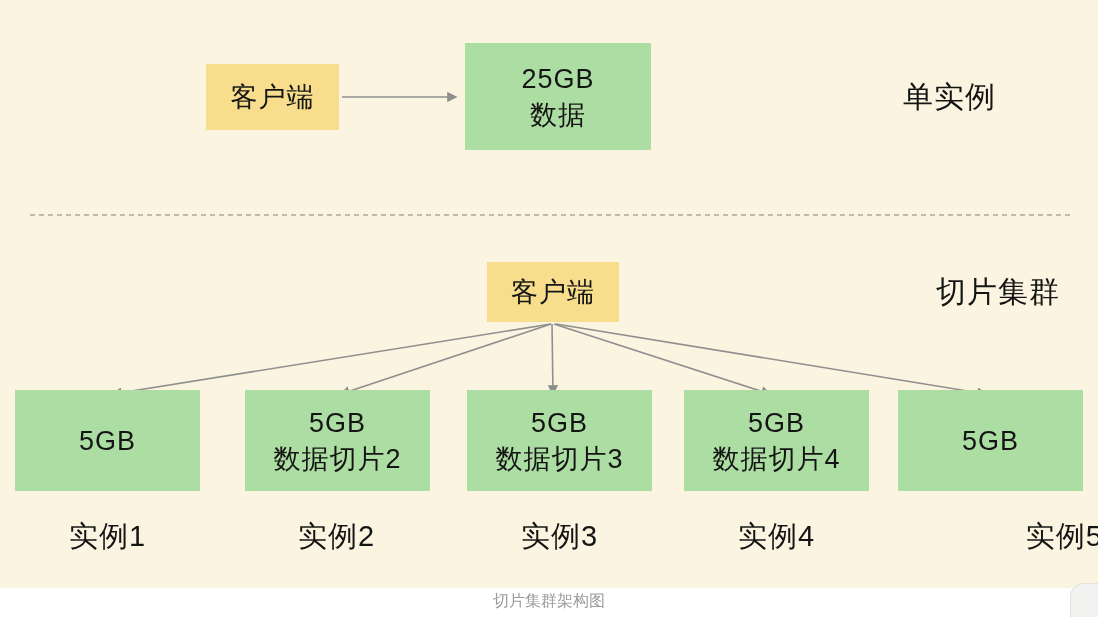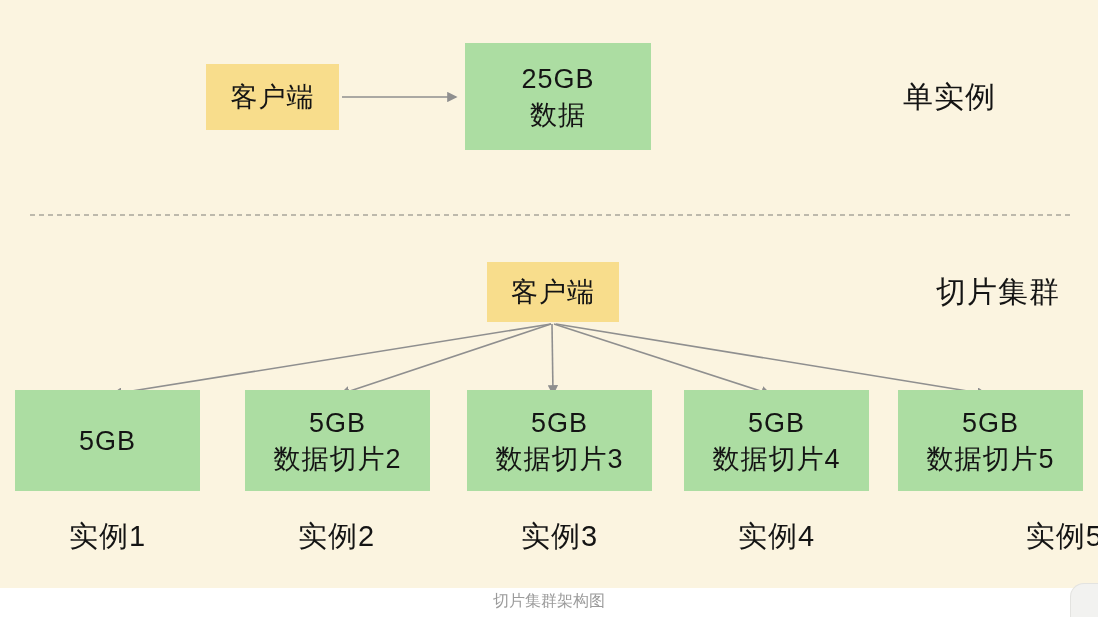--- a/index.html
+++ b/index.html
@@ -152,21 +152,20 @@
     <div class="node green-node shard shard-3">
       <span>5GB</span>
       <span>数据切片3</span>
     </div>
     <div class="node green-node shard shard-4">
       <span>5GB</span>
       <span>数据切片4</span>
     </div>
     <div class="node green-node shard shard-5">
       <span>5GB</span>
-      <span>数据切片5</span>
     </div>
 
     <div class="instance-label il-1">实例1</div>
     <div class="instance-label il-2">实例2</div>
     <div class="instance-label il-3">实例3</div>
     <div class="instance-label il-4">实例4</div>
     <div class="instance-label il-5">实例5</div>
 
   </div>
 

